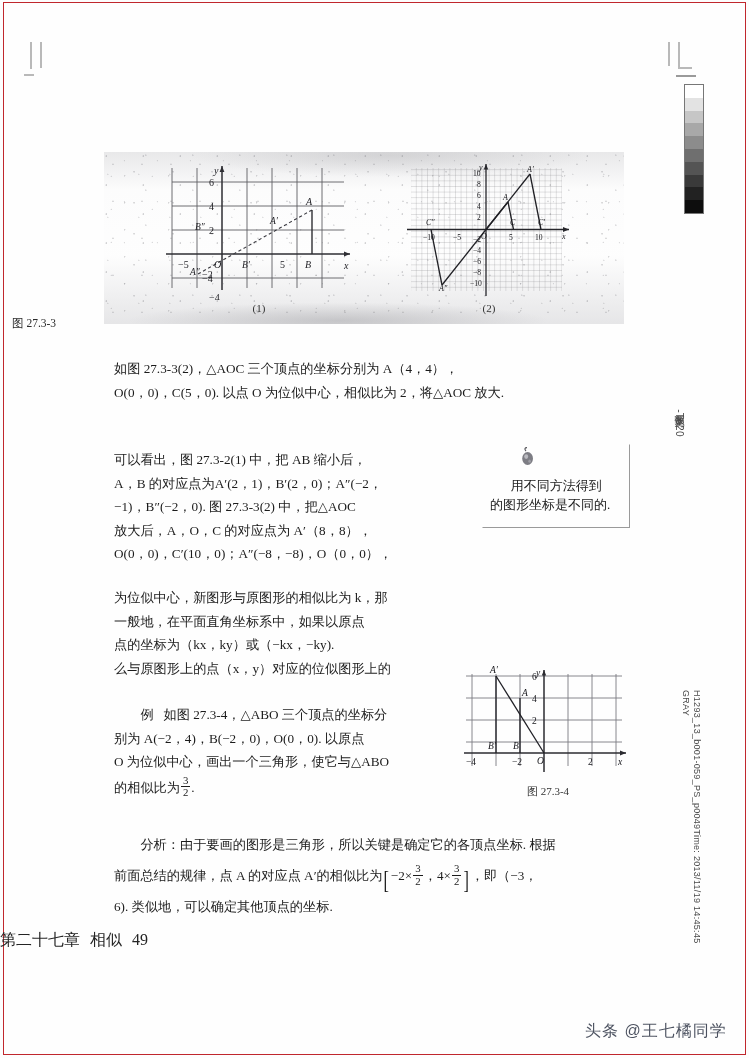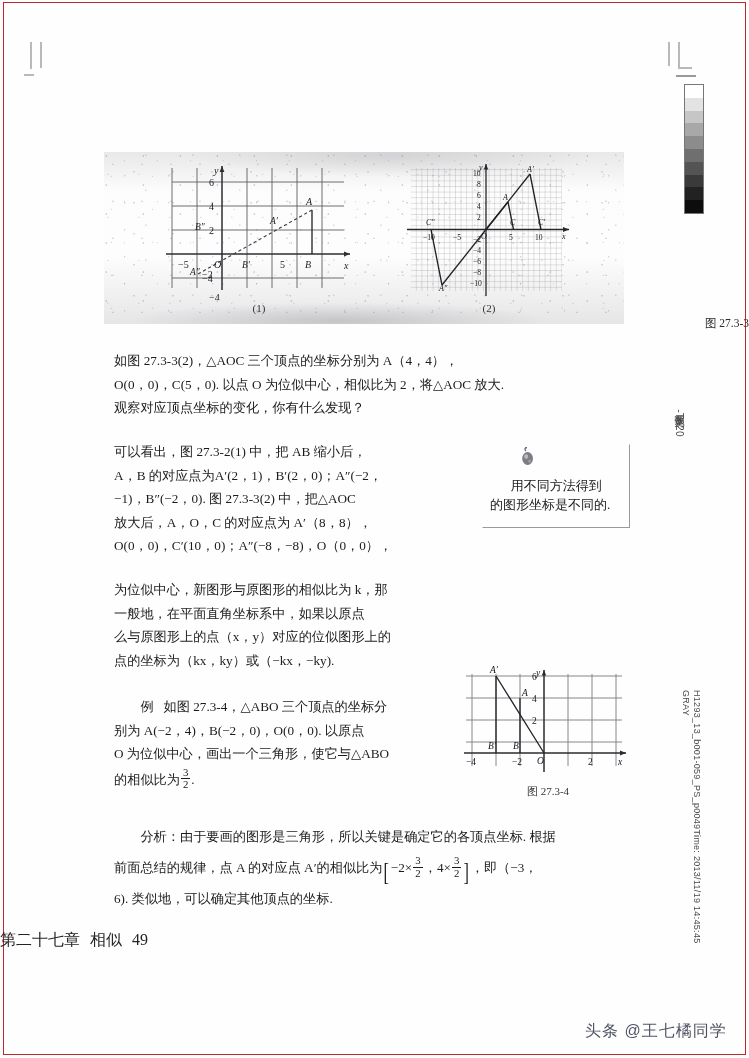--- a/index.html
+++ b/index.html
@@ -94,35 +94,37 @@
     font-family: "Liberation Serif", serif;
     font-size: 11px;
     color: #333;
     text-align: center;
     white-space: nowrap;
   }
   .fig-main-cap {
     position: absolute;
     left: 0; right: 0;
     top: 316px;
-    text-align: right;
+    text-align: left;
     font-size: 11.5px;
     color: #2a2a2a;
     font-family: "Liberation Serif", serif;
+    padding-left: 12px;
   }
 
   
   .para {
     position: absolute;
     font-family: "Liberation Serif", "DejaVu Serif", serif;
     font-size: 13.2px;
     line-height: 23.5px;
     color: #1b1b1b;
     text-align: justify;
     text-justify: inter-character;
+    margin-top: 8px;
   }
   .para .ind { display:inline-block; width: 2em; }
 
   
   .frac {
     display: inline-block;
     vertical-align: -0.42em;
     text-align: center;
     font-size: 0.82em;
     line-height: 1.05;
@@ -360,36 +362,35 @@
       </g>
     </svg>
     <div class="fig-cap" style="left:360px; top:150px; width:50px;">(2)</div>
   </div>
 
   <div class="fig-main-cap">图 27.3-3</div>
 
   <div class="para" style="left:114px; top:349px; width:508px;">
     <div>如图 27.3-3(2)，△AOC 三个顶点的坐标分别为 A（4，4），</div>
     <div>O(0，0)，C(5，0). 以点 O 为位似中心，相似比为 2，将△AOC 放大.</div>
-    <div>观察对应顶点坐标的变化，你有什么发现？</div>
   </div>
 
   <div class="para" style="left:114px; top:440px; width:322px;">
     <div>可以看出，图 27.3-2(1) 中，把 AB 缩小后，</div>
     <div>A，B 的对应点为A′(2，1)，B′(2，0)；A″(−2，</div>
     <div>−1)，B″(−2，0). 图 27.3-3(2) 中，把△AOC</div>
     <div>放大后，A，O，C 的对应点为 A′（8，8），</div>
     <div>O(0，0)，C′(10，0)；A″(−8，−8)，O（0，0），</div>
   </div>
 
   <div class="para" style="left:114px; top:578px; width:322px;">
     <div>为位似中心，新图形与原图形的相似比为 k，那</div>
     <div>一般地，在平面直角坐标系中，如果以原点</div>
+    <div>点的坐标为（kx，ky）或（−kx，−ky).</div>
     <div>么与原图形上的点（x，y）对应的位似图形上的</div>
-    <div>点的坐标为（kx，ky）或（−kx，−ky).</div>
   </div>
 
   <div class="para" style="left:114px; top:695px; width:322px;">
     <div>
       <span class="ind"></span><span>例</span><span style="display:inline-block;width:10px"></span><span>如图 27.3-4，△ABO 三个顶点的坐标分</span>
     </div>
     <div>别为 A(−2，4)，B(−2，0)，O(0，0). 以原点</div>
     <div>O 为位似中心，画出一个三角形，使它与△ABO</div>
     <div style="line-height:27px;">
       <span>的相似比为</span><span class="frac"><span class="num">3</span><span class="den">2</span></span><span>.</span>

